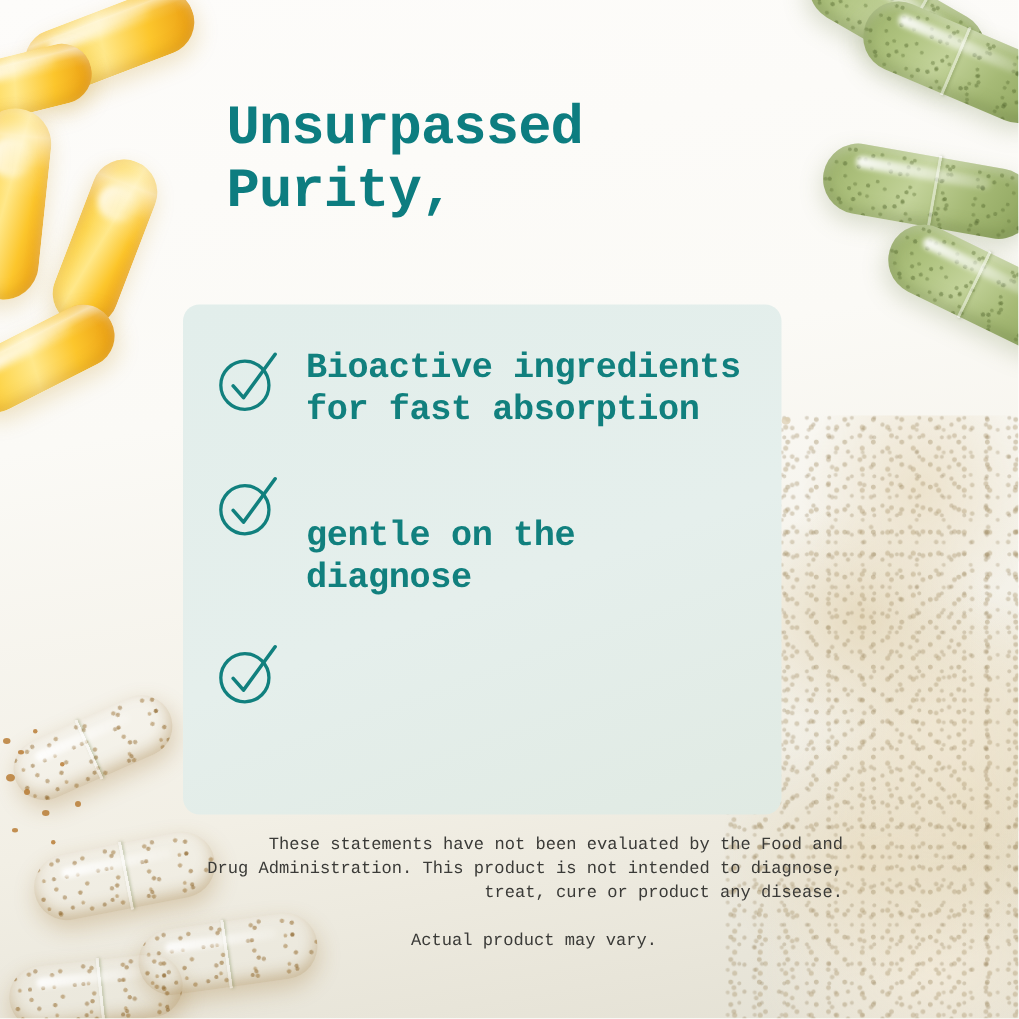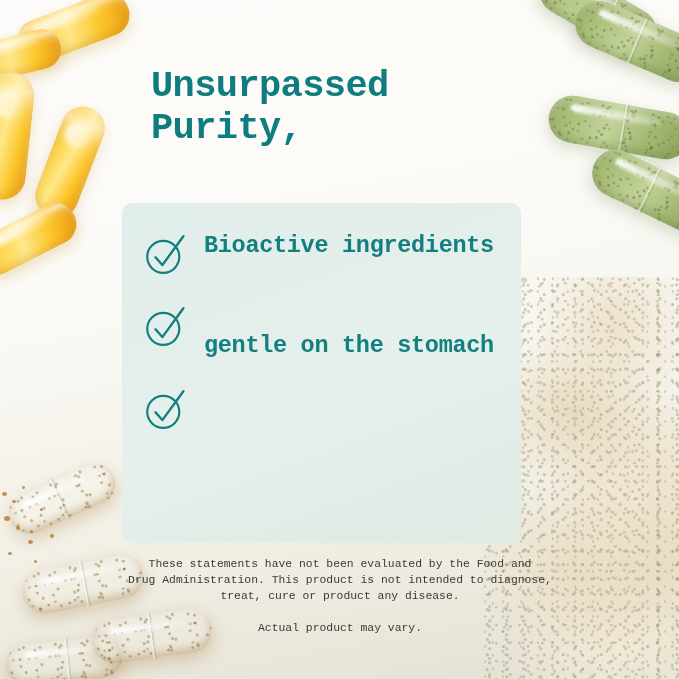--- a/index.html
+++ b/index.html
@@ -239,28 +239,28 @@
     letter-spacing: -0.3px;
     color: #11807e;
     padding-top: 1px;
   }
 
   .disclaimer {
     position: absolute;
     left: 118px;
     top: 556px;
     width: 444px;
-    text-align: center;
+    text-align: right;
     font-size: 11.4px;
     line-height: 1.42;
     color: #3b3b38;
   }
   .disclaimer-2 {
     position: absolute;
-    left: 118px;
+    left: 134px;
     top: 620px;
     width: 444px;
     text-align: center;
     font-size: 11.4px;
     line-height: 1.42;
     color: #3b3b38;
   }
 </style>
 </head>
 <body>
@@ -331,31 +331,32 @@
     <div class="benefit-card">
       <div class="benefit-list">
 
         <div class="benefit-row">
           <svg class="check-icon" viewBox="0 0 48 48">
             <circle cx="21" cy="26" r="17.5" fill="none" stroke="#11807e" stroke-width="2.4"></circle>
             <path d="M12.5 26.5 L20 35 L43 3.5" fill="none" stroke="#11807e" stroke-width="2.6" stroke-linecap="round" stroke-linejoin="round"></path>
           </svg>
           <div class="benefit-text">
             <span>Bioactive ingredients</span><br>
+            <span>for fast absorption</span>
           </div>
         </div>
 
         <div class="benefit-row">
           <svg class="check-icon" viewBox="0 0 48 48">
             <circle cx="21" cy="26" r="17.5" fill="none" stroke="#11807e" stroke-width="2.4"></circle>
             <path d="M12.5 26.5 L20 35 L43 3.5" fill="none" stroke="#11807e" stroke-width="2.6" stroke-linecap="round" stroke-linejoin="round"></path>
           </svg>
           <div class="benefit-text">
             <br>
-            <span>gentle on the stomach</span>
+            <span>gentle on the diagnose</span>
           </div>
         </div>
 
         <div class="benefit-row">
           <svg class="check-icon" viewBox="0 0 48 48">
             <circle cx="21" cy="26" r="17.5" fill="none" stroke="#11807e" stroke-width="2.4"></circle>
             <path d="M12.5 26.5 L20 35 L43 3.5" fill="none" stroke="#11807e" stroke-width="2.6" stroke-linecap="round" stroke-linejoin="round"></path>
           </svg>
         </div>
 

